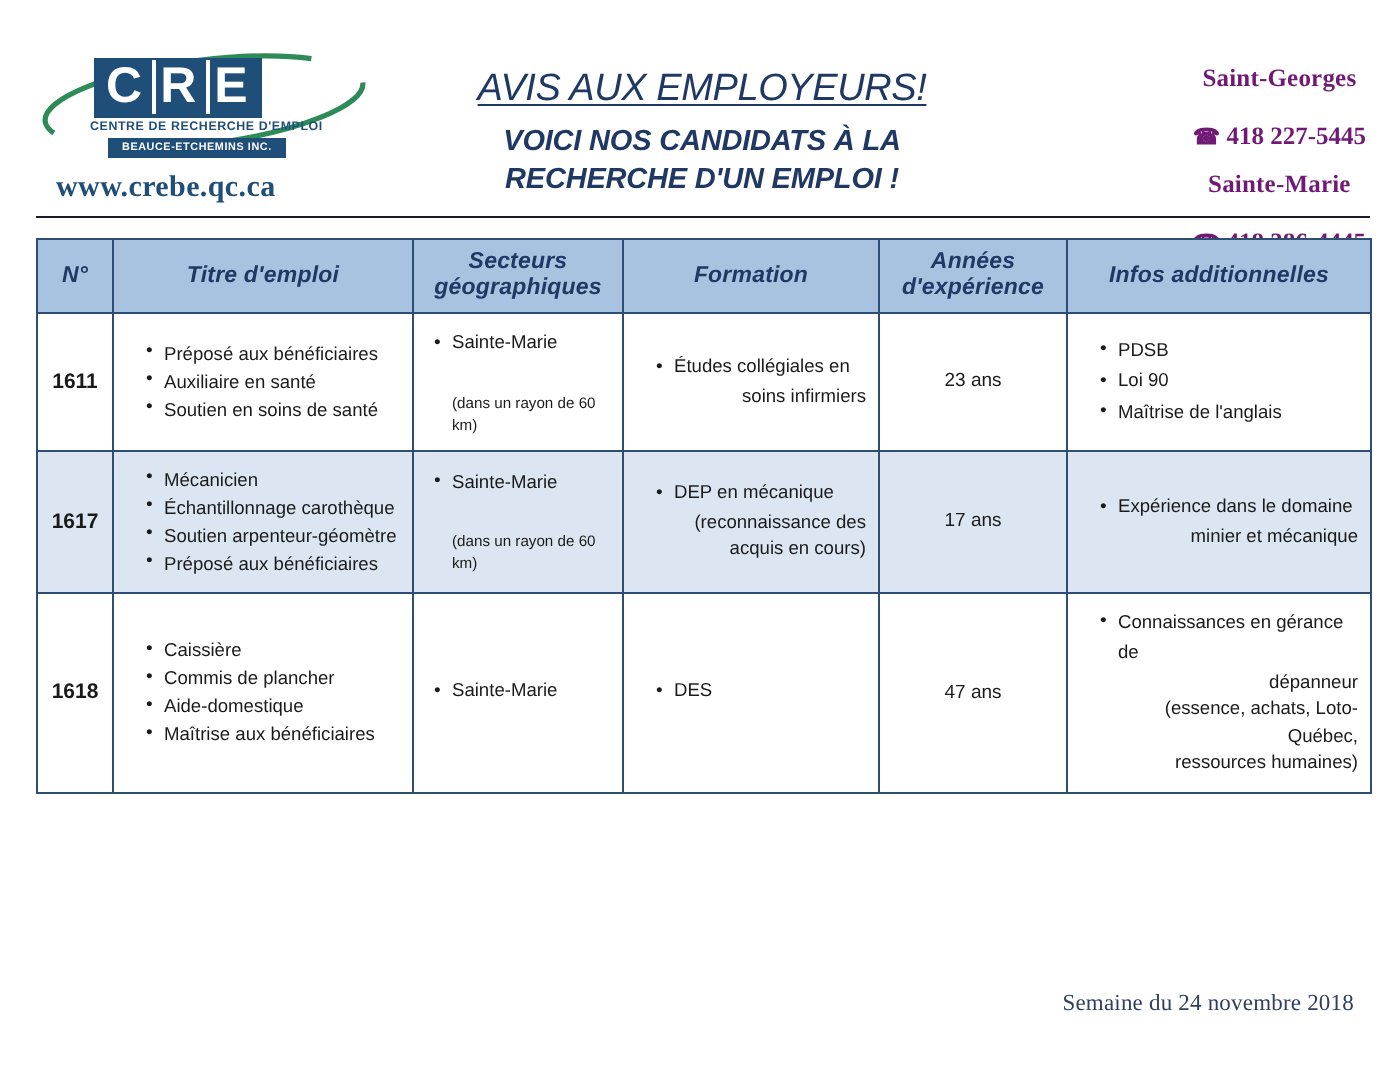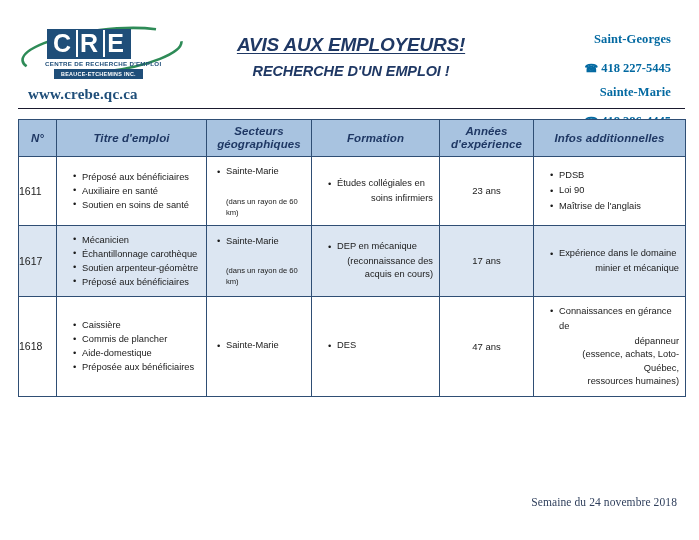--- a/index.html
+++ b/index.html
@@ -101,46 +101,46 @@
   
   .title-block {
     position: absolute;
     left: 186px;
     top: 34px;
     width: 330px;
     text-align: center;
   }
   .title-main {
     font-size: 19px;
-    font-weight: bold;
+    font-weight: normal;
     font-style: italic;
     color: #1f3864;
     text-decoration: underline;
     text-underline-offset: 2px;
     letter-spacing: -0.2px;
     white-space: nowrap;
   }
   .title-sub {
     margin-top: 6px;
     font-size: 14.5px;
     font-weight: bold;
     font-style: italic;
     color: #1f3864;
     line-height: 19px;
     letter-spacing: -0.1px;
   }
 
   
   .contact-block {
     position: absolute;
-    right: 28px;
+    right: 16px;
     top: 32px;
-    text-align: right;
+    text-align: center;
     font-family: "Liberation Serif", serif;
-    color: #0369a1;
+    color: #701a75;
   }
   .contact-city {
     font-size: 12.5px;
     font-weight: bold;
     letter-spacing: 0.1px;
   }
   .contact-phone {
     font-size: 12.5px;
     font-weight: bold;
     margin-top: 14px;
@@ -191,22 +191,23 @@
   col.c-titre { width: 150px; }
   col.c-sect  { width: 105px; }
   col.c-form  { width: 128px; }
   col.c-ann   { width: 94px; }
   col.c-infos { width: 152px; }
 
   tr.shaded td { background: #dce6f2; }
   tr.plain  td { background: #ffffff; }
 
   .cell-no {
+    text-align: center;
     font-size: 10.5px;
-    font-weight: normal;
+    font-weight: bold;
     color: #1a1a1a;
     margin-left: 31px;
   }
   .cell-center {
     text-align: center;
     font-size: 9.5px;
     color: #1a1a1a;
   }
   ul.bullets {
     margin: 0;
@@ -275,20 +276,21 @@
       </div>
       <div class="logo-sub1">CENTRE DE RECHERCHE D'EMPLOI</div>
       <div class="logo-sub2">BEAUCE-ETCHEMINS INC.</div>
     </div>
     <div class="logo-url">www.crebe.qc.ca</div>
   </div>
 
   <div class="title-block">
     <div class="title-main">AVIS AUX EMPLOYEURS!</div>
     <div class="title-sub">
+      <div>VOICI NOS CANDIDATS À LA</div>
       <div>RECHERCHE D'UN EMPLOI !</div>
     </div>
   </div>
 
   <div class="contact-block">
     <div class="contact-city">Saint-Georges</div>
     <div class="contact-phone">
       <span class="phone-icon">☎</span>
       <span>418 227-5445</span>
     </div>
@@ -385,21 +387,21 @@
             </ul>
           </td>
         </tr>
         <tr class="plain">
           <td class="cell-no">1618</td>
           <td>
             <ul class="bullets tight">
               <li>Caissière</li>
               <li>Commis de plancher</li>
               <li>Aide-domestique</li>
-              <li>Préposée aux bénéficiaires</li>
+              <li>Maîtrise aux bénéficiaires</li>
             </ul>
           </td>
           <td>
             <ul class="bullets sect">
               <li>Sainte-Marie</li>
             </ul>
           </td>
           <td>
             <ul class="bullets">
               <li>DES</li>

